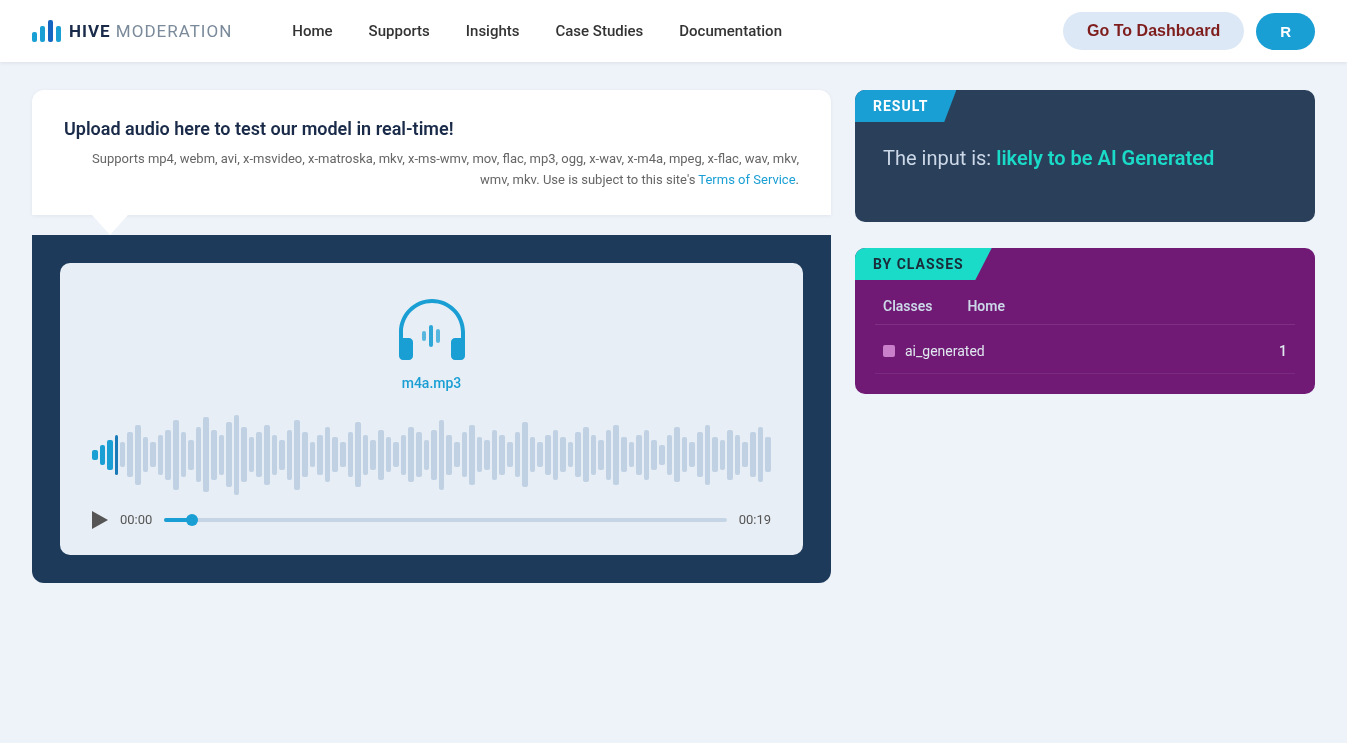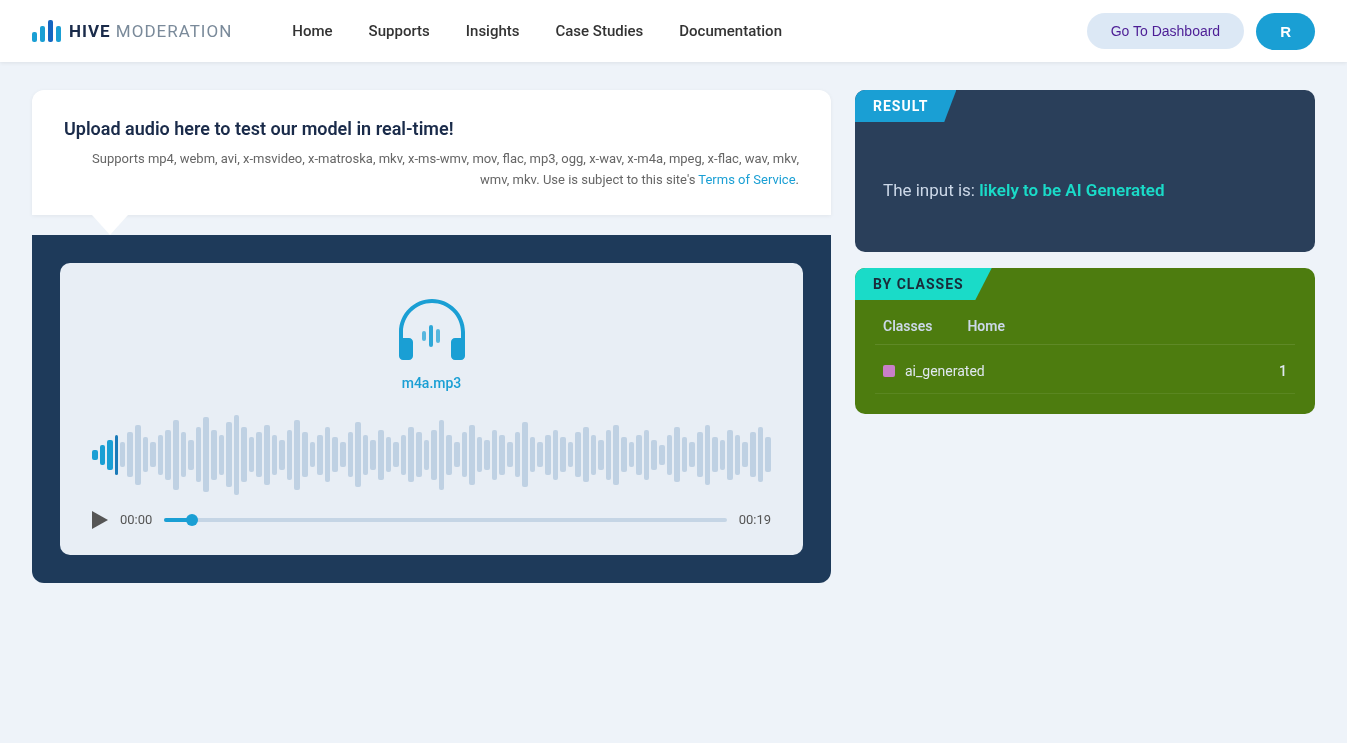--- a/index.html
+++ b/index.html
@@ -64,26 +64,26 @@
       cursor: pointer;
     }
 
     .header-actions {
       display: flex;
       align-items: center;
       gap: 12px;
     }
     .btn-dashboard {
       background: #dce8f5;
-      color: #4c1d95;
+      color: #7f1d1d;
       border: none;
       border-radius: 24px;
       padding: 10px 24px;
-      font-size: 14px;
-      font-weight: 400;
+      font-size: 16px;
+      font-weight: 700;
       cursor: pointer;
     }
     .btn-register {
       background: #1a9fd4;
       color: #fff;
       border: none;
       border-radius: 24px;
       padding: 10px 24px;
       font-size: 15px;
       font-weight: 600;
@@ -267,42 +267,42 @@
       display: inline-block;
       border-radius: 0 0 8px 0;
       letter-spacing: 1px;
       clip-path: polygon(0 0, 100% 0, 88% 100%, 0 100%);
       padding-right: 28px;
     }
     .result-body {
       padding: 24px 28px 32px;
     }
     .result-text {
-      font-size: 17px;
+      font-size: 20px;
       color: #ccd8e8;
       margin-bottom: 20px;
-      margin-top: 34px;
     }
     .result-text .highlight {
       color: #1adbc8;
       font-weight: 600;
     }
     .result-percent {
       font-size: 68px;
       font-weight: 700;
       color: #1adbc8;
       text-align: center;
       letter-spacing: -2px;
     }
 
     
     .classes-card {
-      background: #4d7c0f;
+      background: #701a75;
       border-radius: 10px;
       overflow: hidden;
+      margin-top: 10px;
     }
     .classes-badge {
       background: #1adbc8;
       color: #1a2b3a;
       font-size: 14px;
       font-weight: 700;
       padding: 8px 18px;
       display: inline-block;
       border-radius: 0 0 8px 0;
       letter-spacing: 1px;

